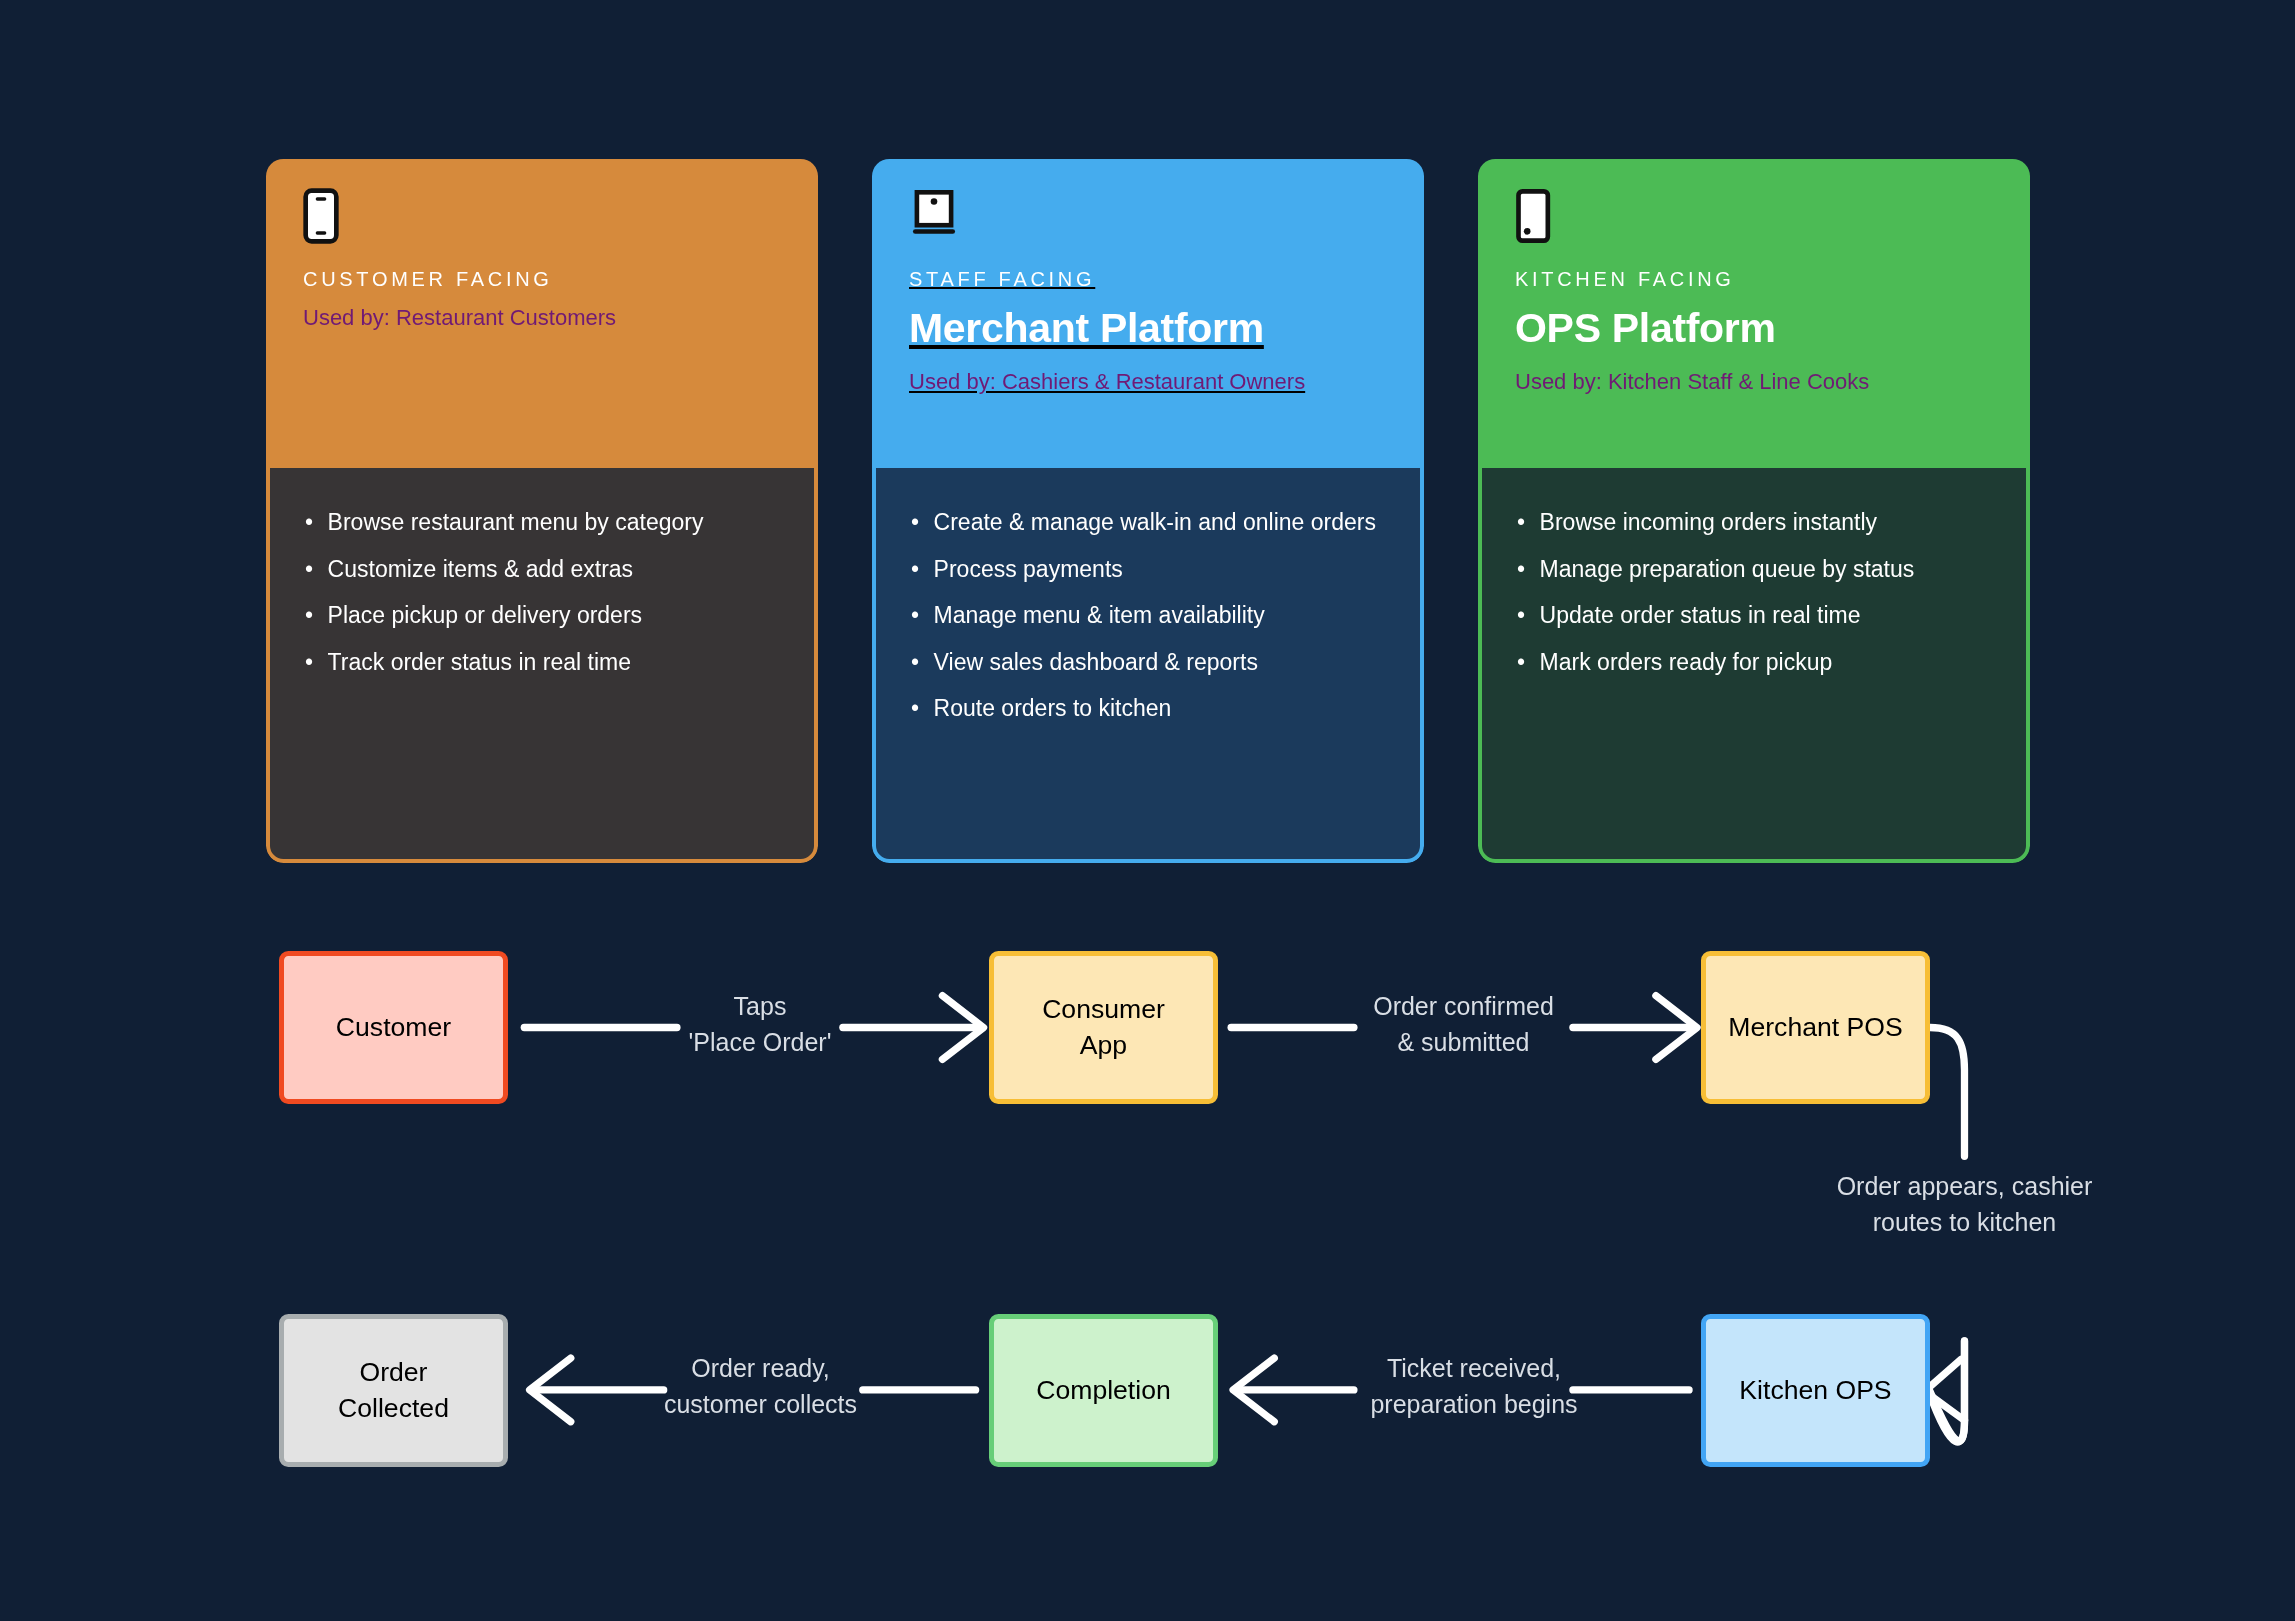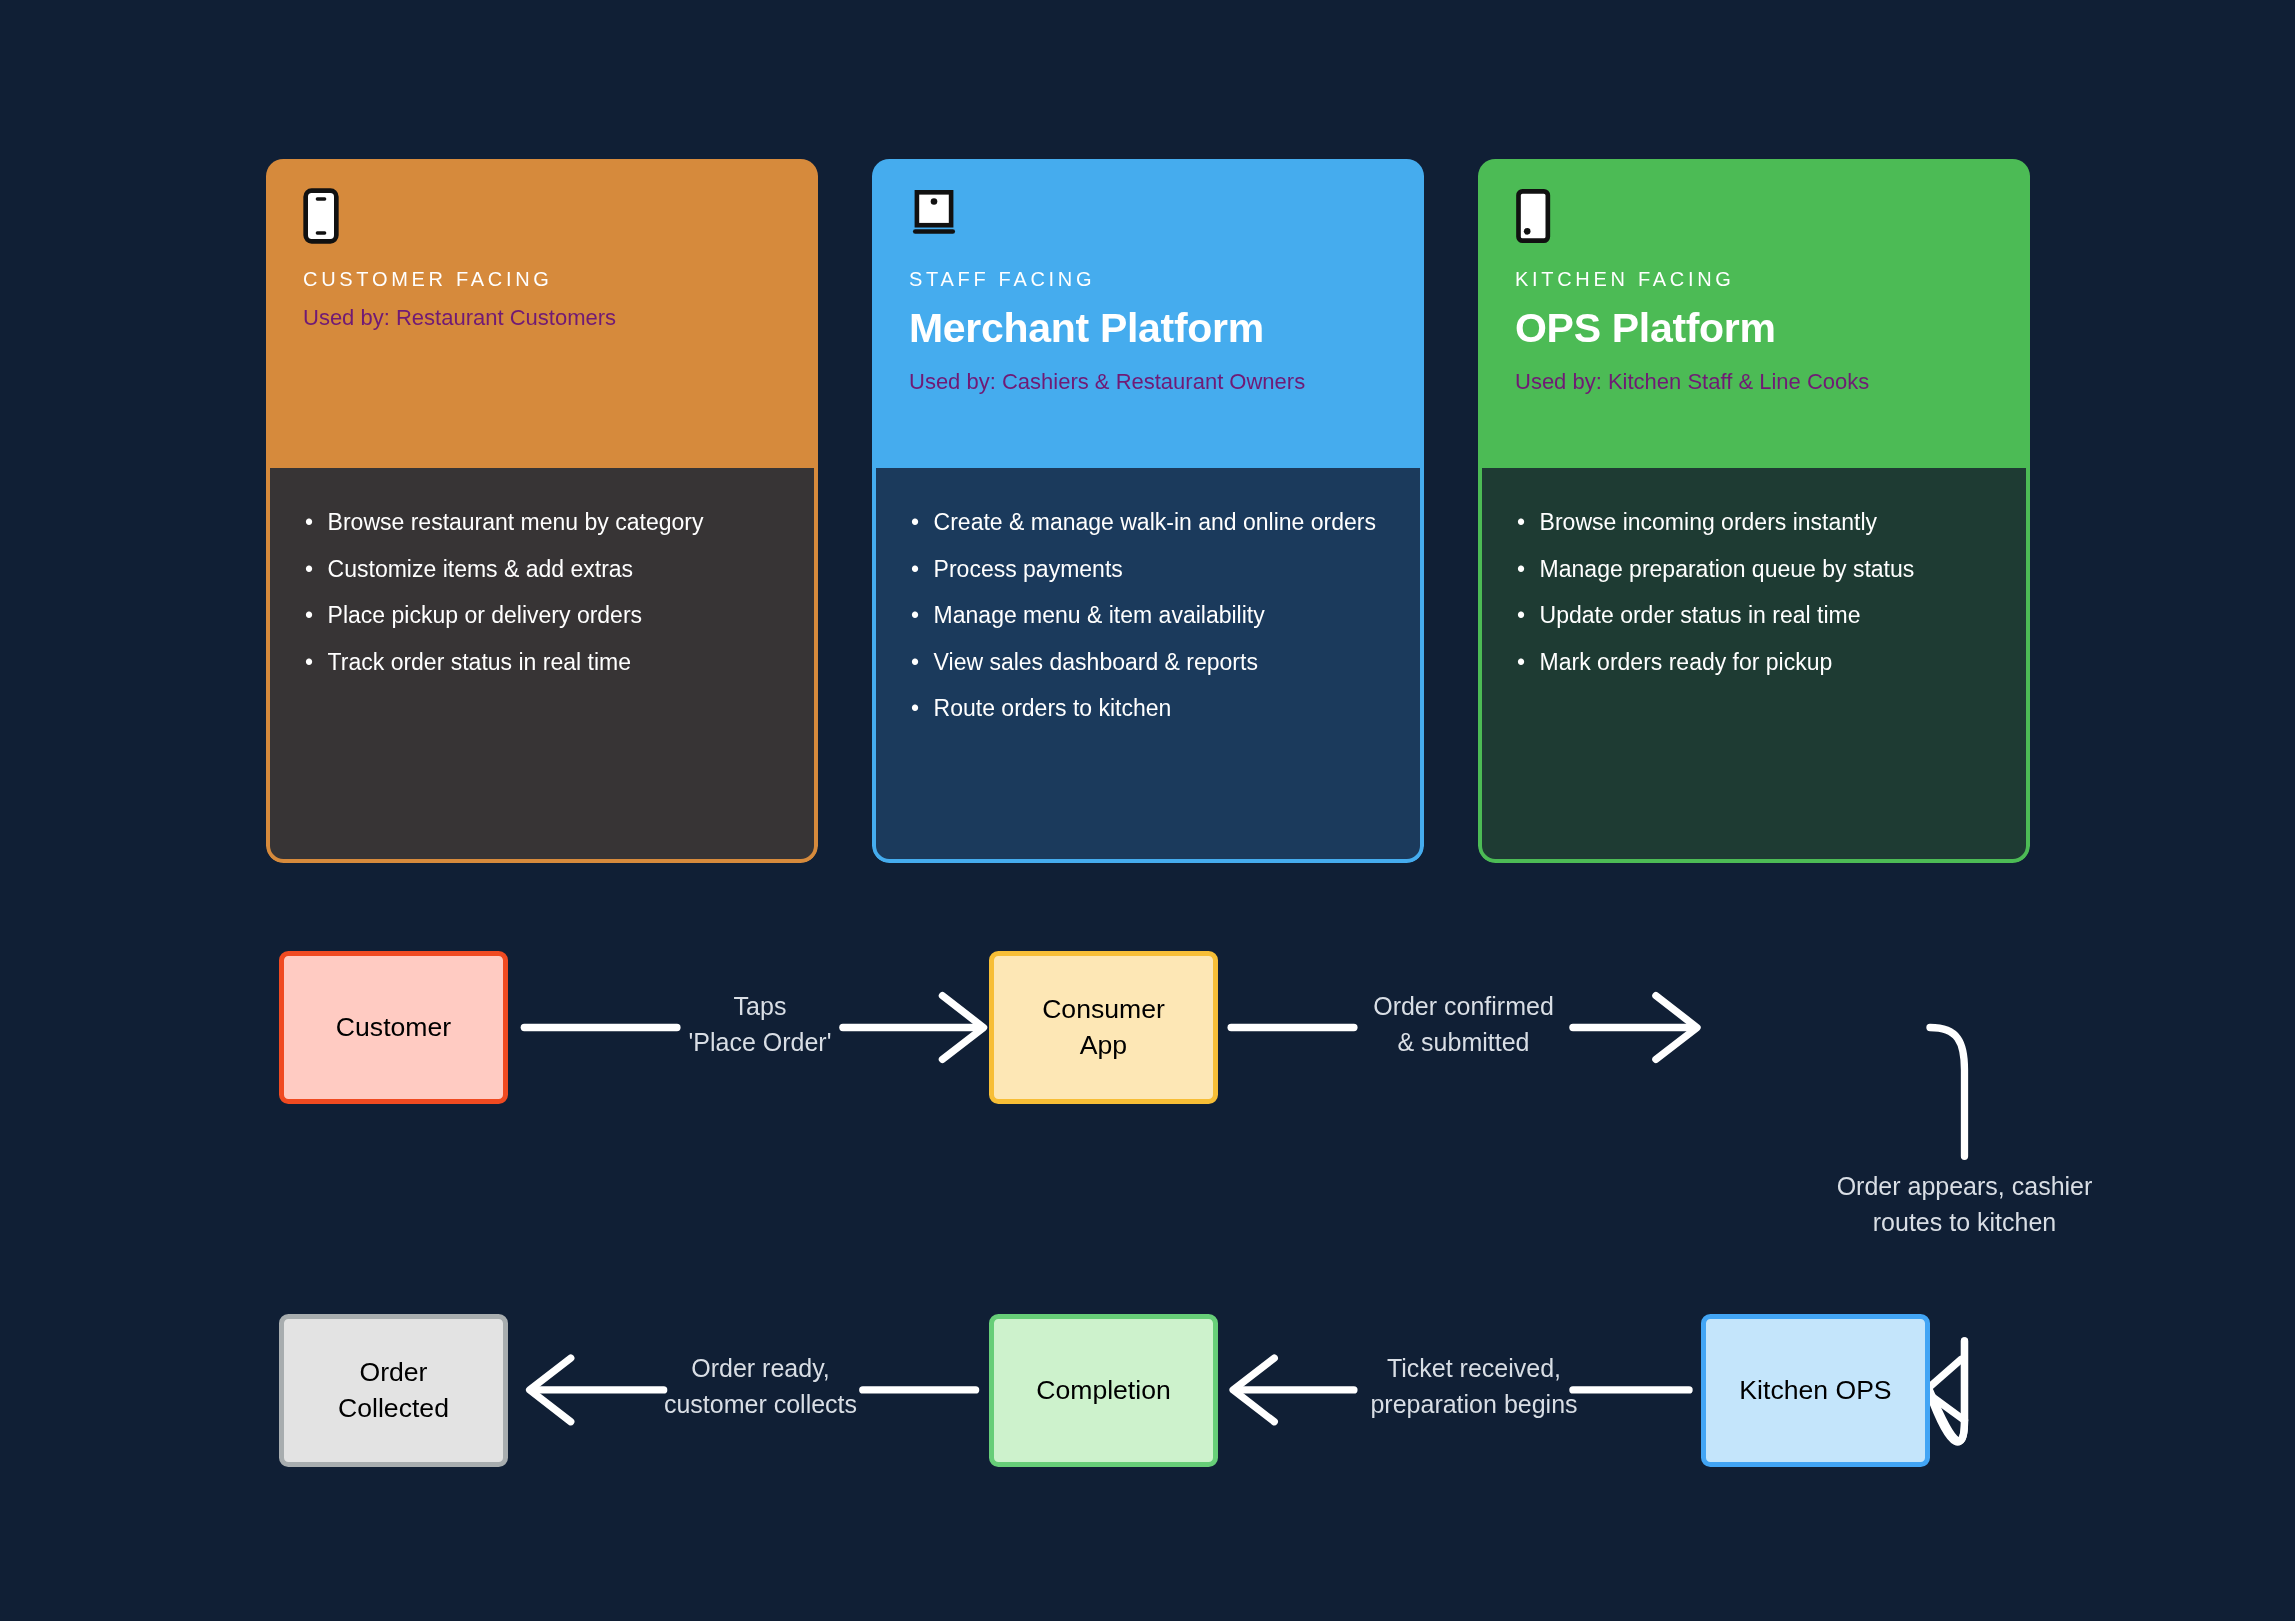--- a/index.html
+++ b/index.html
@@ -100,21 +100,21 @@
     width: 22.6px;
     font-size: 23px;
     line-height: 1.62;
     color: #ffffff;
   }
 
   
   .card-orange .card-header { background: #d68a3c; }
   .card-orange .card-body   { background: #373435; border-color: #d68a3c; }
 
-  .card-blue   .card-header { background: #45acee; }
+  .card-blue   .card-header { background: #45acee; text-decoration: underline; }
   .card-blue   .card-body   { background: #1b3a5c; border-color: #45acee; }
 
   .card-green  .card-header { background: #4cbb55; }
   .card-green  .card-body   { background: #1e3b33; border-color: #4cbb55; }
 
   
   #flow {
     position: absolute;
     left: 0;
     top: 0;
@@ -302,20 +302,21 @@
       <line x1="1000" y1="2094" x2="810" y2="2094" stroke="#ffffff" stroke-width="11" stroke-linecap="round"></line>
       <polyline points="860,2046 798,2094 860,2142" fill="none" stroke="#ffffff" stroke-width="11" stroke-linecap="round" stroke-linejoin="round"></polyline>
     </g>
   </svg>
 
   <div class="flow-node node-customer" style="left: 279px; top: 951px; width: 229px; height: 153px; white-space: pre-line;">Customer</div>
 
   <div class="flow-node node-consumer" style="left: 989px; top: 951px; width: 229px; height: 153px; white-space: pre-line;">Consumer
 App</div>
 
+  <div class="flow-node node-merchant" style="left: 1701px; top: 951px; width: 229px; height: 153px; white-space: pre-line;">Merchant POS</div>
 
   <div class="flow-node node-kitchen" style="left: 1701px; top: 1314px; width: 229px; height: 153px; white-space: pre-line;">Kitchen OPS</div>
 
   <div class="flow-node node-collected" style="left: 279px; top: 1314px; width: 229px; height: 153px; white-space: pre-line;">Order
 Collected</div>
 
   <div class="flow-node node-completion" style="left: 989px; top: 1314px; width: 229px; height: 153px; white-space: pre-line;">Completion</div>
 
   <div class="edge-label" style="left: 677px; top: 988px; width: 166px; white-space: pre-line;">Taps
 'Place Order'</div>

